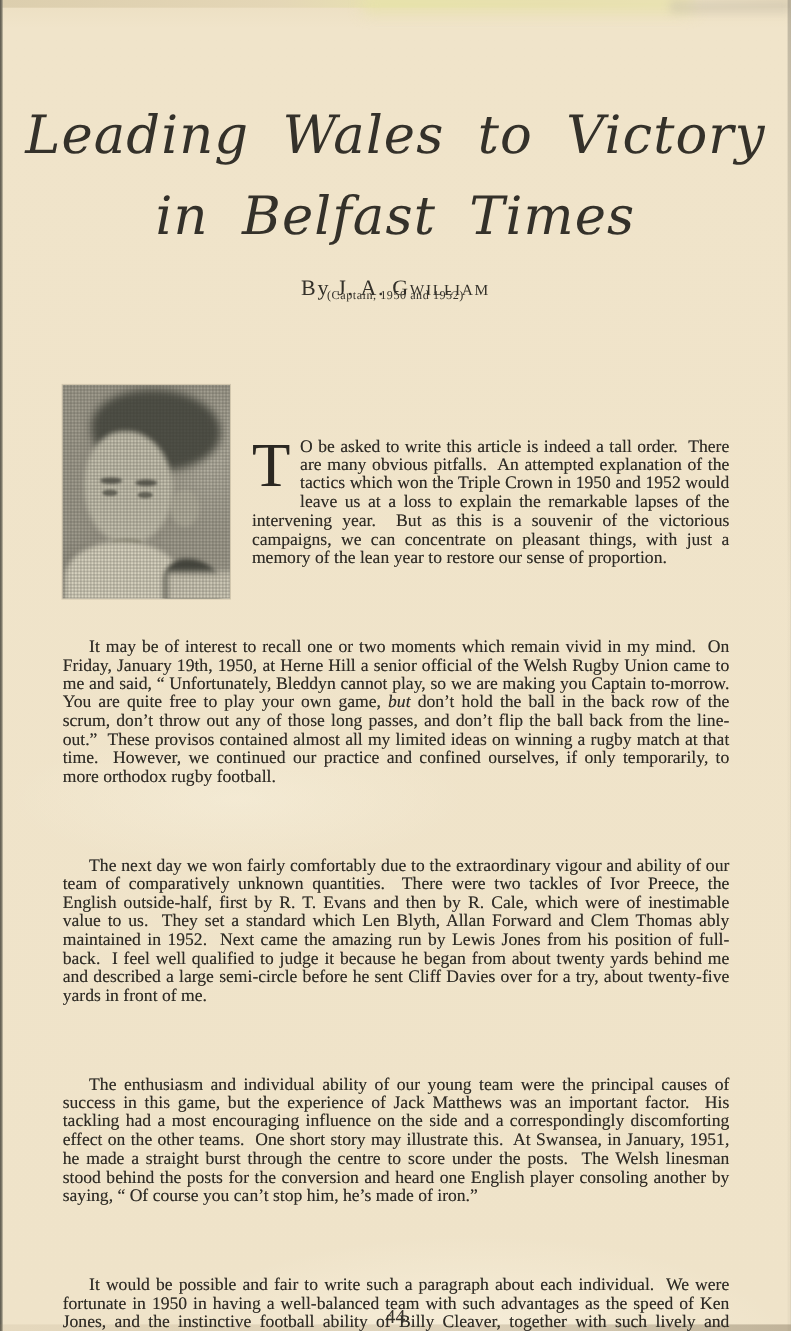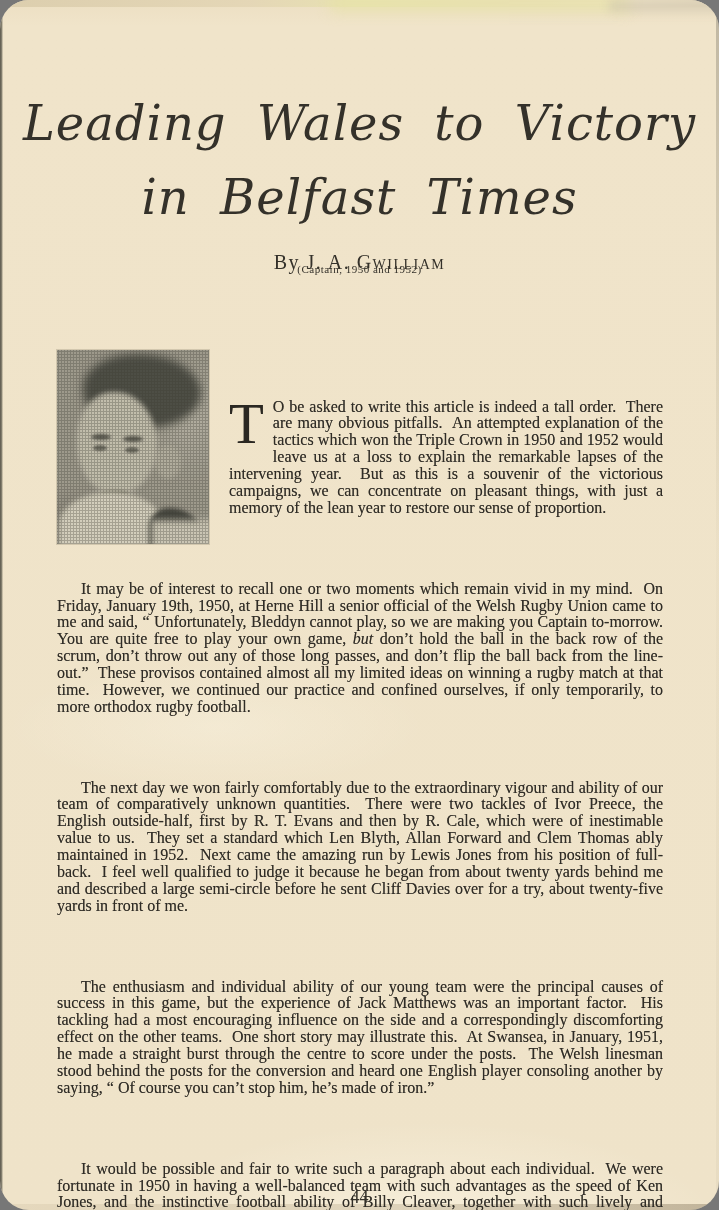--- a/index.html
+++ b/index.html
@@ -5,21 +5,20 @@
   html,body{margin:0;padding:0;background:#777;}
   .page{
     position:relative;width:719px;height:1210px;margin:0 auto;
     background:
       radial-gradient(ellipse 420px 160px at 60% 102%, rgba(255,250,236,.55), rgba(255,250,236,0) 70%),
       radial-gradient(ellipse 300px 90px at 30% 60%, rgba(255,252,240,.25), rgba(255,252,240,0) 70%),
       linear-gradient(180deg,#ecdfc2 0px,#f0e4ca 26px,#efe3c9 100%);
     overflow:hidden;
     font-family:"Liberation Serif", serif;
     color:#2f2c26;
-    border-radius:29px;
   }
   
   .edge-left{position:absolute;left:0;top:0;width:3px;height:100%;
     background:linear-gradient(90deg,#59564b,#8a8574 60%,rgba(138,133,116,0));}
   .edge-top{position:absolute;left:0;top:0;width:100%;height:7px;opacity:.85;
     background:linear-gradient(90deg,#d9cbaa,#e3d5b4 35%,#e7e2ae 50%,#e9dcba 70%,#eee2c6 88%,#e6d9bc);}
   .top-stain{position:absolute;left:330px;top:-6px;width:300px;height:18px;background:#e7e3a8;
     filter:blur(7px);opacity:.75;}
   .corner-tr{position:absolute;right:0;top:0;width:110px;height:12px;background:#cdc4ae;
     filter:blur(4px);opacity:.55;}

